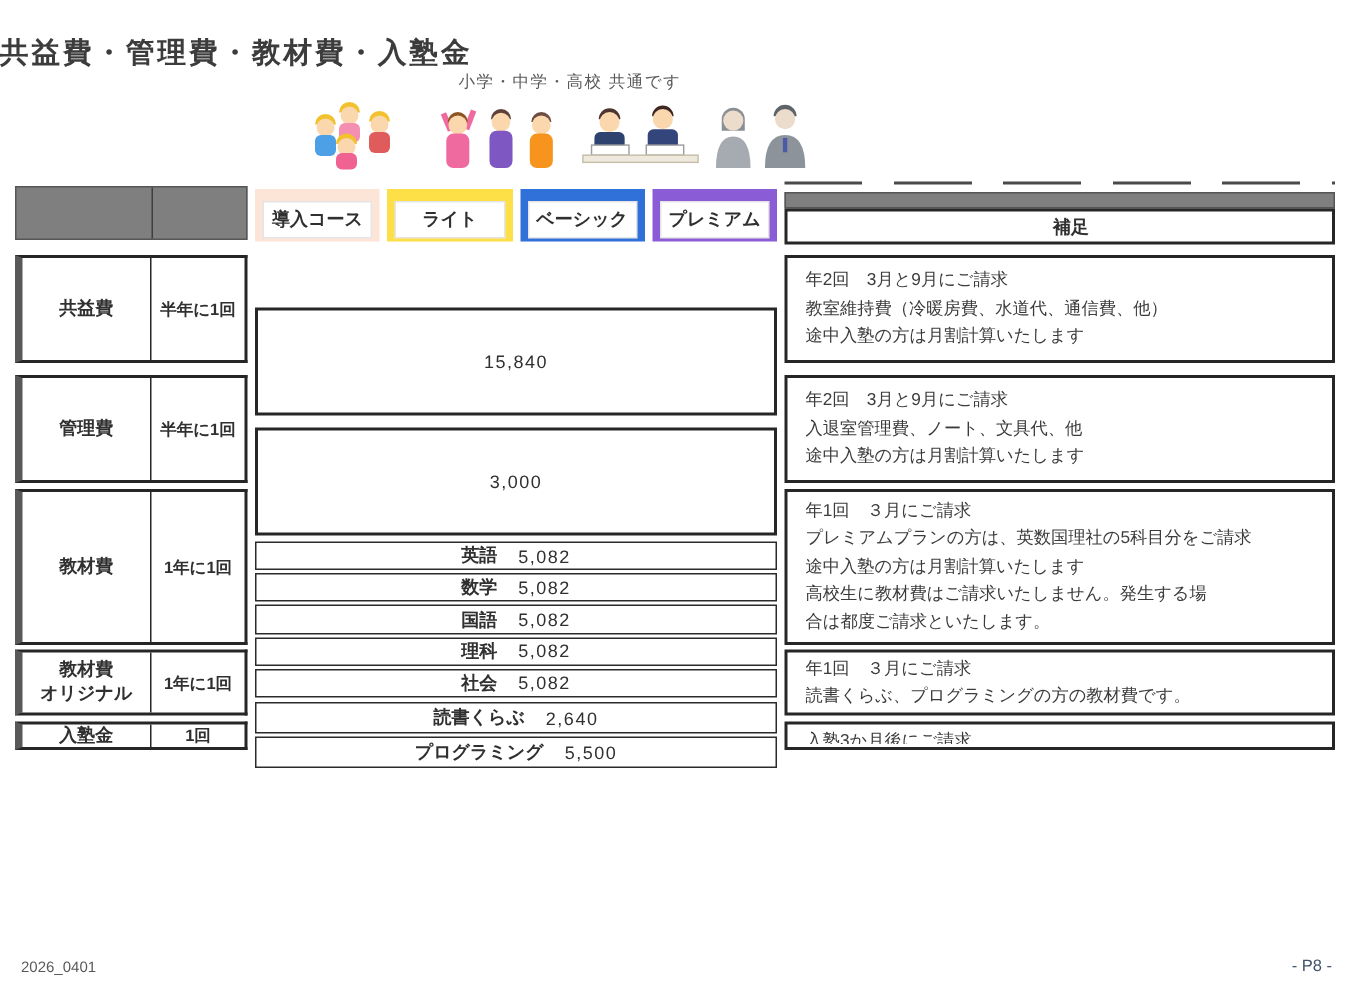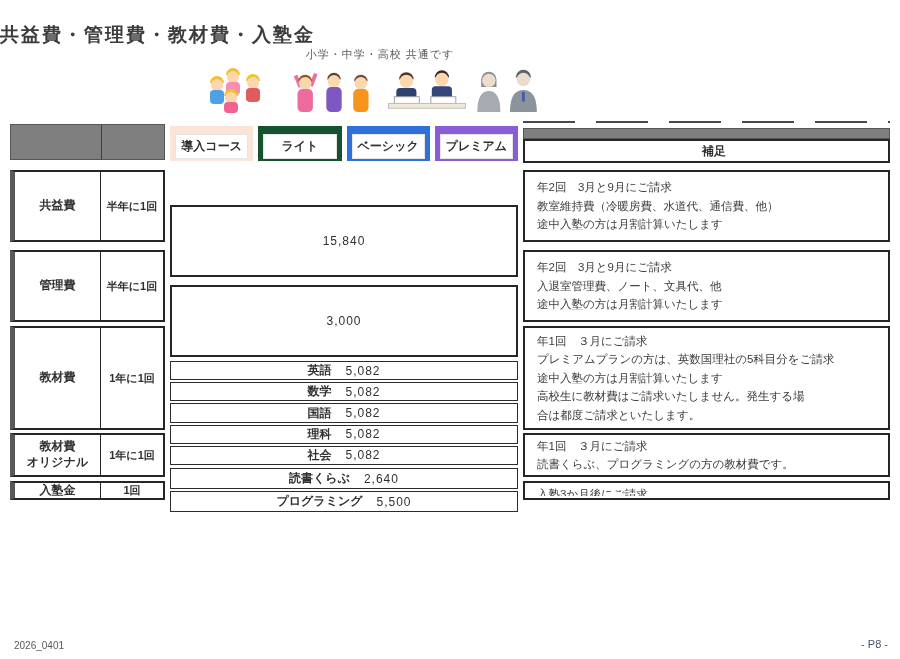--- a/index.html
+++ b/index.html
@@ -111,21 +111,21 @@
     <rect x="50.5" y="27" width="3" height="10" fill="#4a5aa8"></rect>
   </svg>
 
   <div class="gray-block">
     <div class="gray-div"></div>
   </div>
   <div class="courses" id="courses">
       <div class="course" style="background: rgb(252, 228, 214);">
         <div class="course-inner">導入コース</div>
       </div>
-      <div class="course" style="background: #14532d;">
+      <div class="course" style="background: #fde047;">
         <div class="course-inner">ライト</div>
       </div>
       <div class="course" style="background: rgb(48, 113, 217);">
         <div class="course-inner">ベーシック</div>
       </div>
       <div class="course" style="background: rgb(138, 93, 214);">
         <div class="course-inner">プレミアム</div>
       </div>
     </div>
   <div class="supp-ticks"></div>

